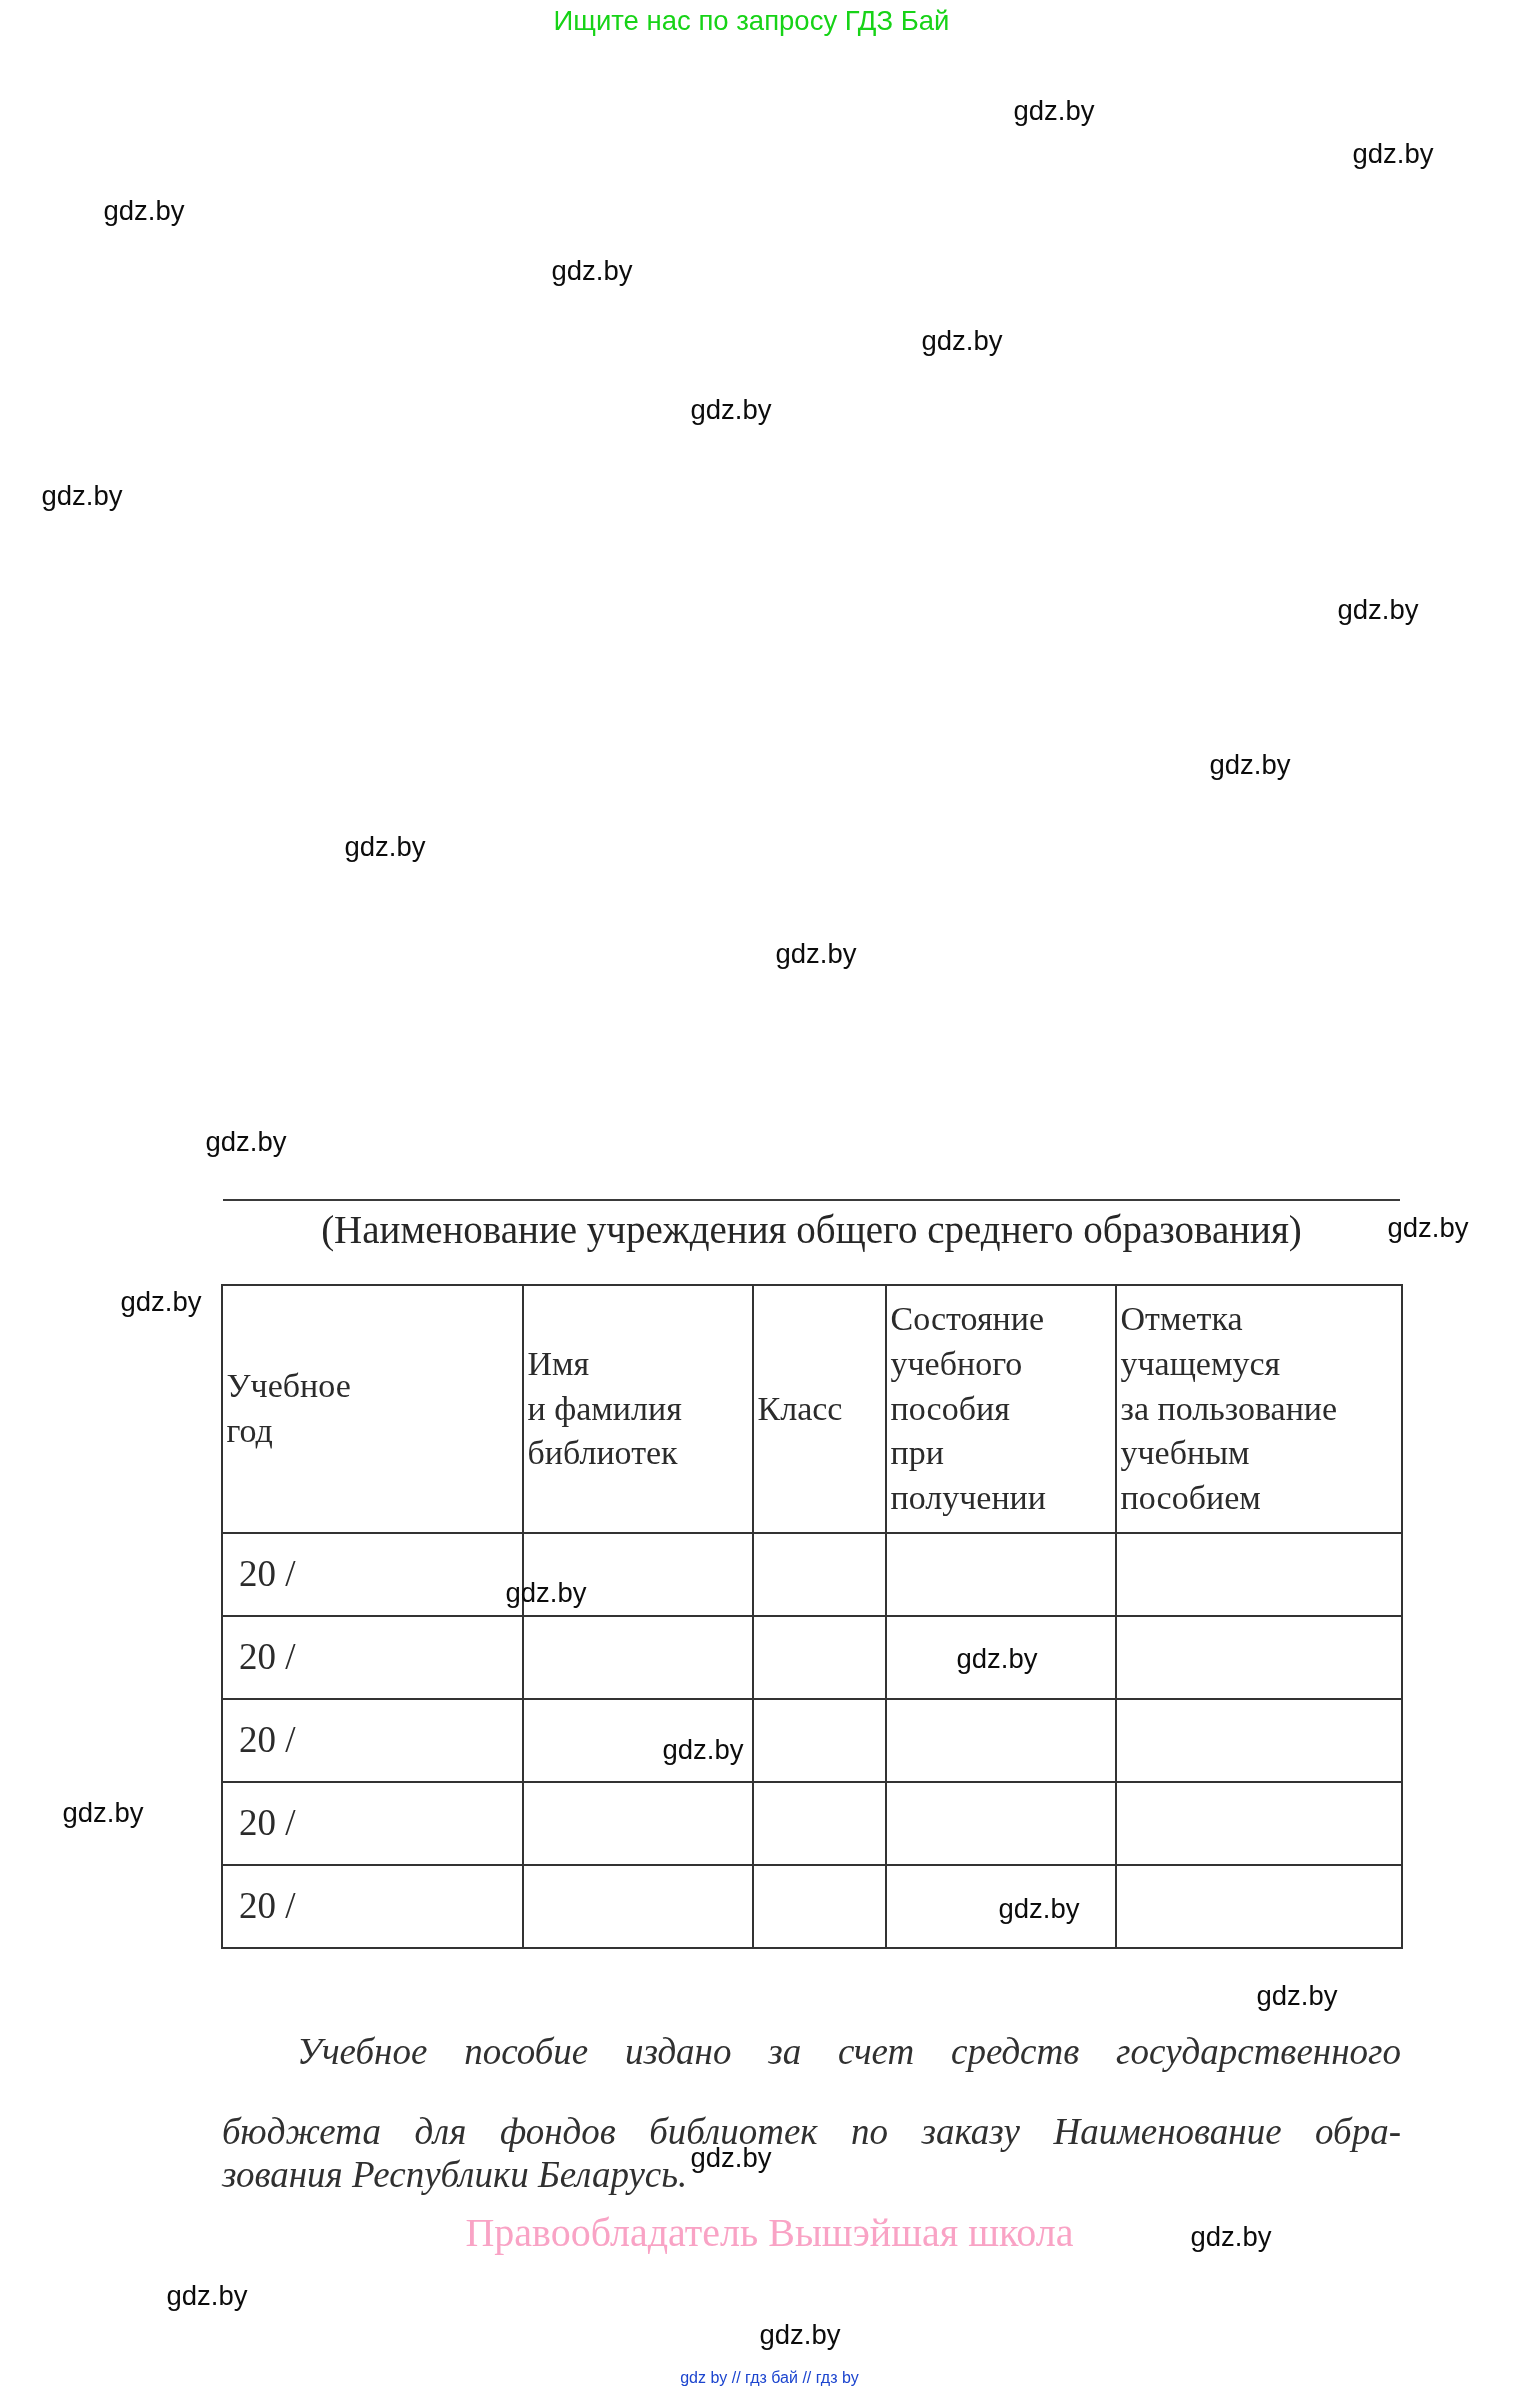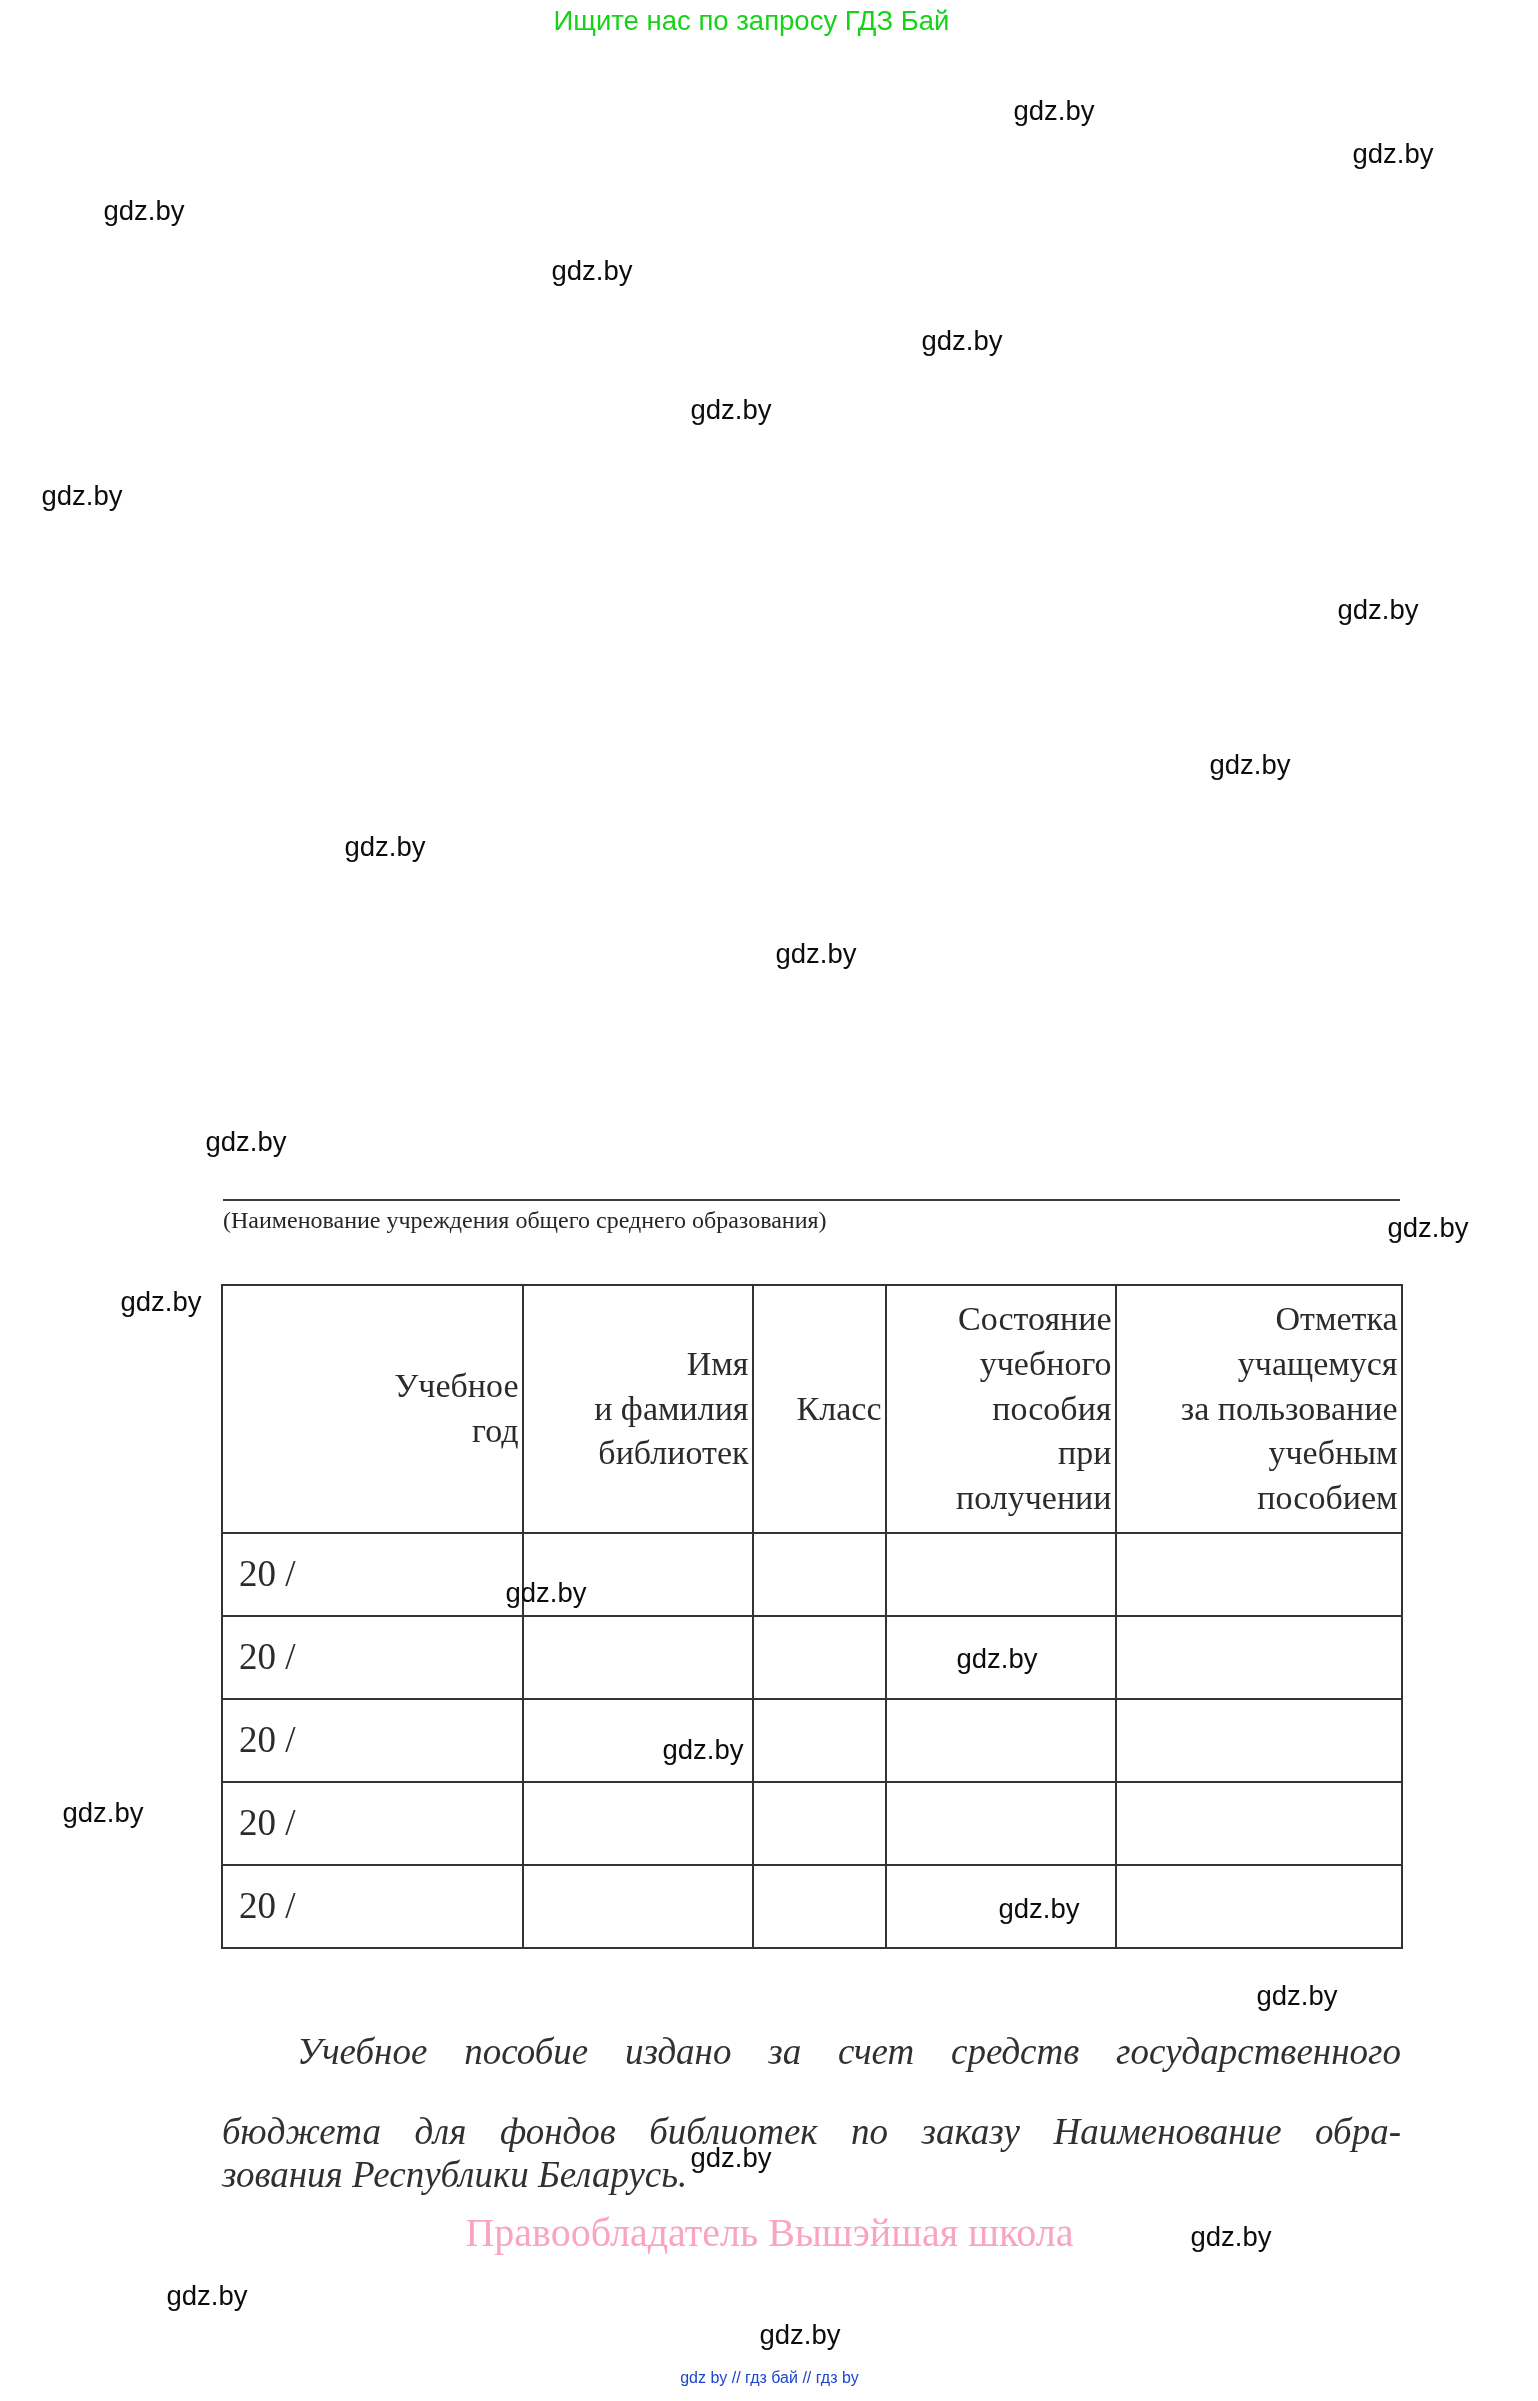--- a/index.html
+++ b/index.html
@@ -20,33 +20,33 @@
     font-family:"Liberation Sans", sans-serif; font-size:27.5px;
     color:#0c0c0c; white-space:nowrap; z-index:5;
   }
   
   .sig-line {
     position:absolute; left:223px; top:1199px; width:1177px;
     border-top:2.7px solid #3a3a3a;
   }
   .sig-caption {
     position:absolute; left:223px; top:1207px; width:1177px;
-    font-size:24px; color:#262626;
+    text-align:center; font-size:39px; color:#262626;
   }
   
   table.issue {
     position:absolute; left:221px; top:1284px; width:1180px;
     border-collapse:collapse; table-layout:fixed;
   }
   table.issue td, table.issue th {
     border:2.7px solid #333333; font-weight:normal;
     font-size:34px; line-height:1.32; color:#2b2b2b;
   }
   table.issue th {
-    height:246px; text-align:right; vertical-align:middle;
+    height:246px; text-align:left; vertical-align:middle;
     white-space:pre-line; padding:0 3.5px;
   }
   table.issue td {
     height:79px; vertical-align:middle; text-align:left;
     font-size:37px; padding-left:16px;
   }
   
   .note {
     position:absolute; left:222px; top:1993px; width:1179px;
     font-style:italic; font-size:37px; line-height:43px; color:#303030;

